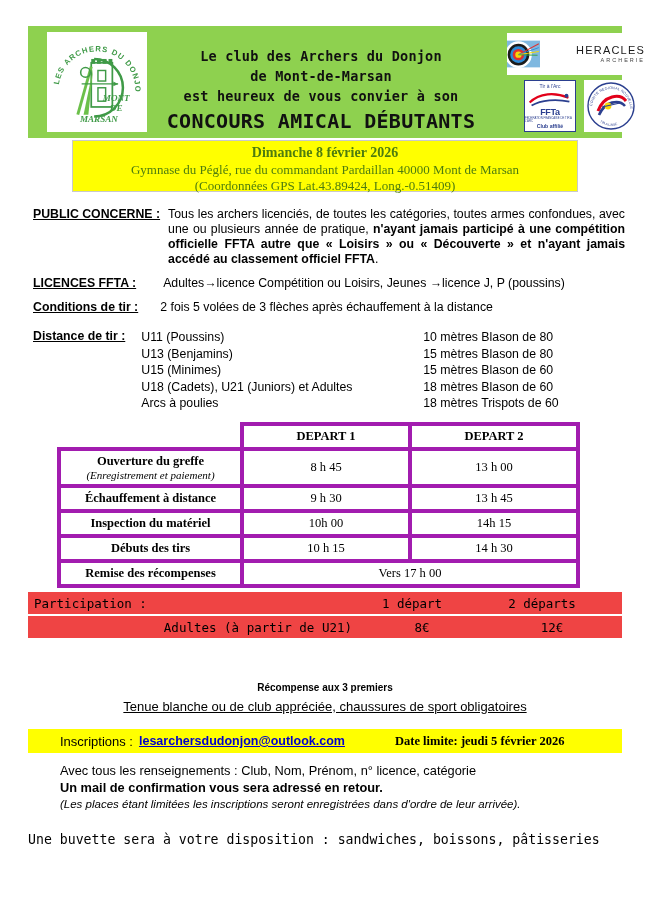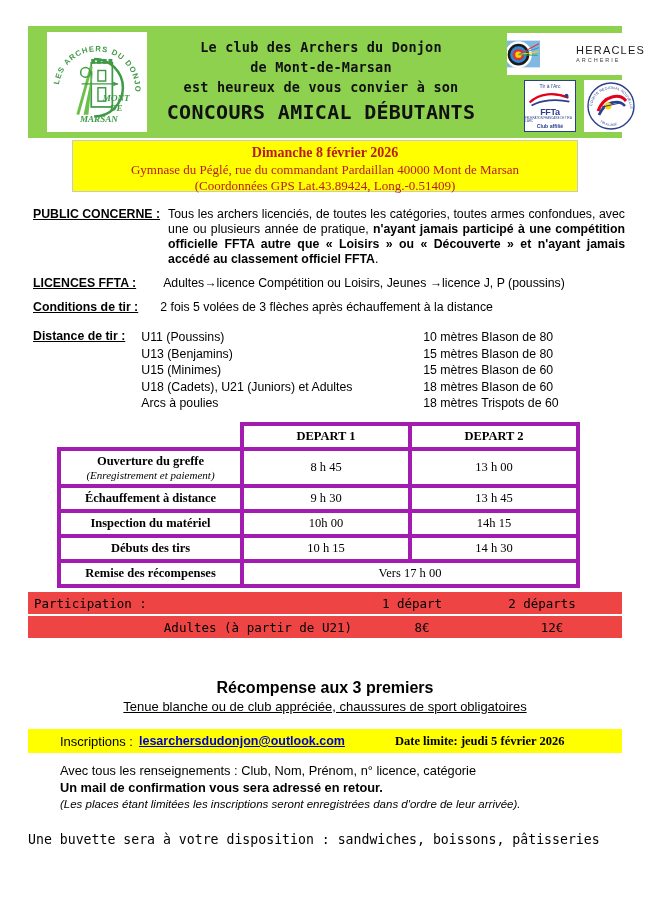--- a/index.html
+++ b/index.html
@@ -19,35 +19,35 @@
     background:#8ed14f;
     display:flex;align-items:center;
   }
   .logo-box{
     position:absolute;left:19px;top:6px;width:100px;height:100px;
     background:#fff;display:flex;align-items:center;justify-content:center;
   }
   .club-logo{width:96px;height:96px;display:block;}
 
   .header-titles{
-    position:absolute;left:128px;top:11px;width:330px;
+    position:absolute;left:128px;top:20px;width:330px;
     text-align:center;
     font-family:"DejaVu Sans Mono", monospace;
     color:#111;
   }
   .ht1,.ht2,.ht3{font-size:13.5px;font-weight:bold;line-height:20px;letter-spacing:.2px;}
   .ht4{font-size:20px;font-weight:bold;line-height:27px;margin-top:2px;letter-spacing:.3px;}
 
   .logos-right{position:absolute;left:472px;top:4px;width:150px;height:104px;}
   .heracles{
     position:absolute;left:7px;top:3px;width:138px;height:42px;
     background:#fff;display:flex;align-items:center;overflow:hidden;
   }
   .her-img{width:52px;height:42px;display:block;}
-  .her-txt{flex:1;text-align:left;line-height:1;margin-left:36px;}
+  .her-txt{flex:1;text-align:right;line-height:1;margin-left:36px;}
   .her-txt .h1{font-size:11px;letter-spacing:1.2px;color:#1a1a1a;font-weight:500;}
   .her-txt .h2{font-size:5.5px;letter-spacing:2px;color:#444;margin-top:2px;}
 
   .ffta{
     position:absolute;left:24px;top:50px;width:52px;height:52px;
     background:#fff;border:1px solid #2b3f8f;box-sizing:border-box;
     display:flex;flex-direction:column;align-items:center;justify-content:space-between;
     padding:2px 0;
   }
   .ffta .f-top{font-size:5px;color:#2b3f8f;}
@@ -58,21 +58,21 @@
 
   .comite{
     position:absolute;left:84px;top:50px;width:54px;height:52px;
     background:#fff;display:flex;align-items:center;justify-content:center;
   }
 
   
   .datebar{
     position:absolute;left:72px;top:140px;width:506px;height:52px;
     background:#ffff00;border:1px solid #c9c9c9;box-sizing:border-box;
-    font-family:"Liberation Serif", serif;text-align:center;color:#b91c1c;
+    font-family:"Liberation Serif", serif;text-align:center;color:#4d7c0f;
     padding-top:2px;
   }
   .datebar .d1{font-size:14px;font-weight:bold;line-height:19px;}
   .datebar .d2{font-size:13px;line-height:16px;}
   .datebar .d3{font-size:13px;line-height:16px;}
 
   
   .sec{position:absolute;font-size:12.3px;line-height:15px;}
   .lbl{font-weight:bold;text-decoration:underline;}
 
@@ -111,21 +111,21 @@
     font-family:"DejaVu Sans Mono", monospace;font-size:12.5px;
   }
   .part .prow{background:#ef4444;height:22px;display:flex;align-items:center;margin-bottom:2px;}
   .part .p-name{padding-left:6px;width:318px;}
   .part .p-name.ind{text-align:right;padding-right:10px;width:318px;}
   .part .p-c1{width:120px;text-align:center;}
   .part .p-c2{width:140px;text-align:center;}
 
   
   .recomp{position:absolute;left:28px;top:678px;width:594px;text-align:center;}
-  .recomp .r1{font-size:16px;font-weight:bold;line-height:19px;}
+  .recomp .r1{font-size:10px;font-weight:bold;line-height:19px;}
   .recomp .r2{font-size:13px;line-height:19px;text-decoration:underline;}
 
   
   .inscbar{
     position:absolute;left:28px;top:729px;width:594px;height:24px;
     background:#ffff00;display:flex;align-items:center;
   }
   .insc-lbl{margin-left:32px;font-size:13px;}
   .insc-mail{margin-left:6px;font-size:12.5px;color:#0000cc;text-decoration:underline;font-weight:bold;}
   .insc-lim{margin-left:50px;font-size:12.5px;font-weight:bold;font-family:"Liberation Serif", serif;}

